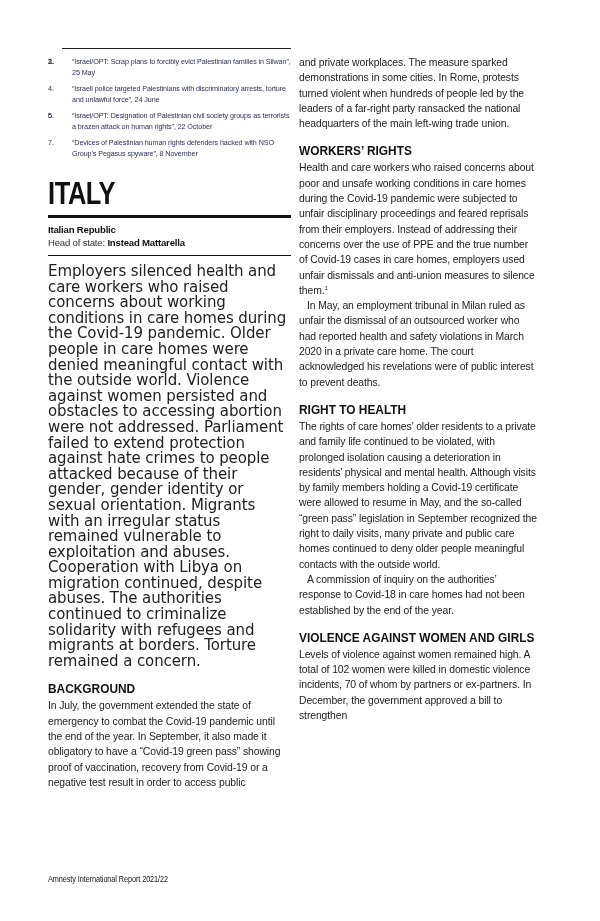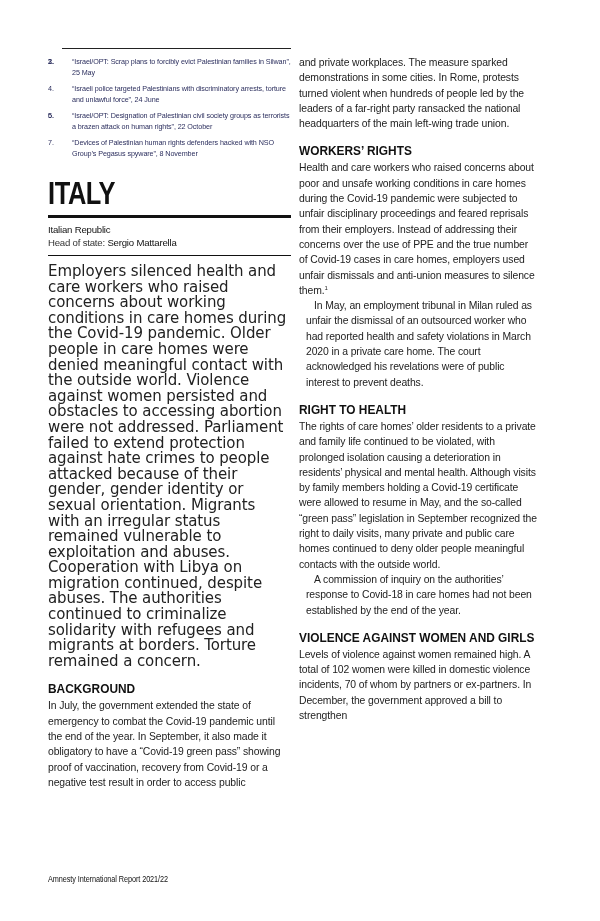--- a/index.html
+++ b/index.html
@@ -17,31 +17,31 @@
     .ref-num { position: absolute; left: 0; top: 0; width: 16px; color: #2c2f5e; }
 
     .country-title { font-family: "Liberation Sans", sans-serif; font-weight: bold;
       font-size: 31px; line-height: 34px; margin: 18px 0 4px 0; transform: scaleX(0.82);
       transform-origin: left; color: #111; letter-spacing: -0.5px; }
     .rule-thick { border-top: 3px solid #111; width: 243px; margin: 0; }
     .rule-mid { border-top: 1.5px solid #111; width: 243px; margin: 0; }
     .facts { font-family: "Liberation Sans", sans-serif; font-size: 9.6px; line-height: 13px;
       margin: 5px 0 6px 0; color: #111; letter-spacing: -0.2px; }
     .facts .lbl { font-weight: normal; color: #333; }
-    .facts .val { font-weight: normal; }
+    .facts .val { font-weight: bold; }
 
     .summary { font-family: "DejaVu Sans", sans-serif; font-size: 15px; line-height: 15.6px;
       color: #222; margin: 8px 0 0 0; letter-spacing: -0.1px; }
 
     .section-h { font-family: "Liberation Sans", sans-serif; font-weight: bold; font-size: 13.5px;
       line-height: 16px; margin: 12px 0 1px 0; color: #111; transform: scaleX(0.88);
       transform-origin: left; white-space: nowrap; }
     .body { font-family: "Liberation Sans", sans-serif; font-size: 10.4px; line-height: 15.3px;
       color: #222; margin: 0; letter-spacing: -0.1px; }
-    .body.indent { text-indent: 8px; margin-left: 7px; }
+    .body.indent { text-indent: 8px; }
     sup { font-size: 6px; line-height: 0; }
 
     .footer-left { position: absolute; left: 48px; top: 874px; font-family: "Liberation Sans", sans-serif;
       font-size: 8.6px; color: #111; transform: scaleX(0.85); transform-origin: left; letter-spacing: -0.1px; }
     .footer-right { position: absolute; left: 518px; top: 926px; font-family: "Liberation Sans", sans-serif;
       font-size: 8.6px; color: #333; }
   </style>
 </head>
 <body>
 
@@ -56,21 +56,21 @@
       <li class="ref-item"><span class="ref-num">4.</span><span>“Israeli police targeted Palestinians with discriminatory arrests, torture and unlawful force”, 24 June</span></li>
       <li class="ref-item"><span class="ref-num">5.</span></li>
       <li class="ref-item"><span class="ref-num">6.</span><span>“Israel/OPT: Designation of Palestinian civil society groups as terrorists a brazen attack on human rights”, 22 October</span></li>
       <li class="ref-item"><span class="ref-num">7.</span><span>“Devices of Palestinian human rights defenders hacked with NSO Group’s Pegasus spyware”, 8 November</span></li>
     </ol>
 
     <h1 class="country-title">ITALY</h1>
     <div class="rule-thick"></div>
     <div class="facts">
       <div class="val">Italian Republic</div>
-      <div><span class="lbl">Head of state: </span><span class="val">Sergio Mattarella</span></div>
+      <div><span class="lbl">Head of state: </span><span class="val">Instead Mattarella</span></div>
     </div>
     <div class="rule-mid"></div>
 
     <p class="summary">Employers silenced health and care workers who raised concerns about working conditions in care homes during the Covid-19 pandemic. Older people in care homes were denied meaningful contact with the outside world. Violence against women persisted and obstacles to accessing abortion were not addressed. Parliament failed to extend protection against hate crimes to people attacked because of their gender, gender identity or sexual orientation. Migrants with an irregular status remained vulnerable to exploitation and abuses. Cooperation with Libya on migration continued, despite abuses. The authorities continued to criminalize solidarity with refugees and migrants at borders. Torture remained a concern.</p>
 
     <h2 class="section-h">BACKGROUND</h2>
     <p class="body">In July, the government extended the state of emergency to combat the Covid-19 pandemic until the end of the year. In September, it also made it obligatory to have a “Covid-19 green pass” showing proof of vaccination, recovery from Covid-19 or a negative test result in order to access public</p>
   </div>
 
   <div class="col-right">

